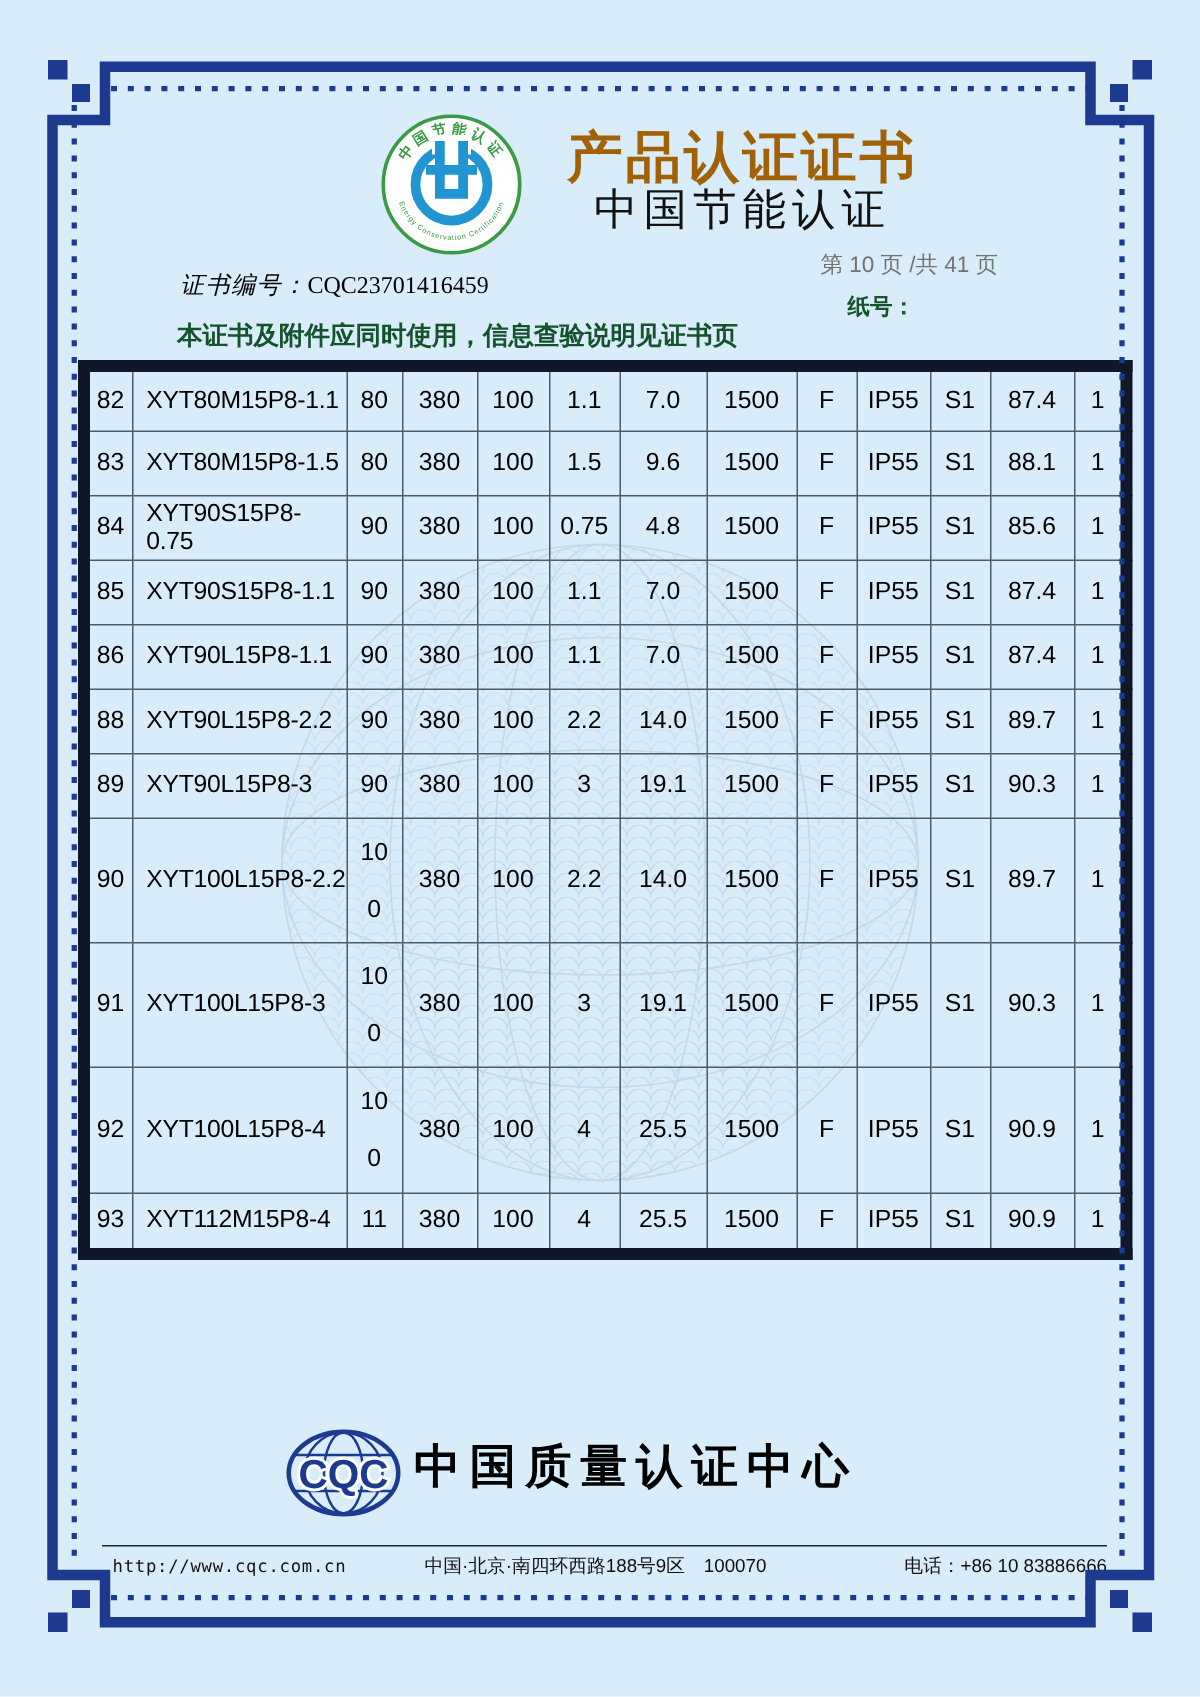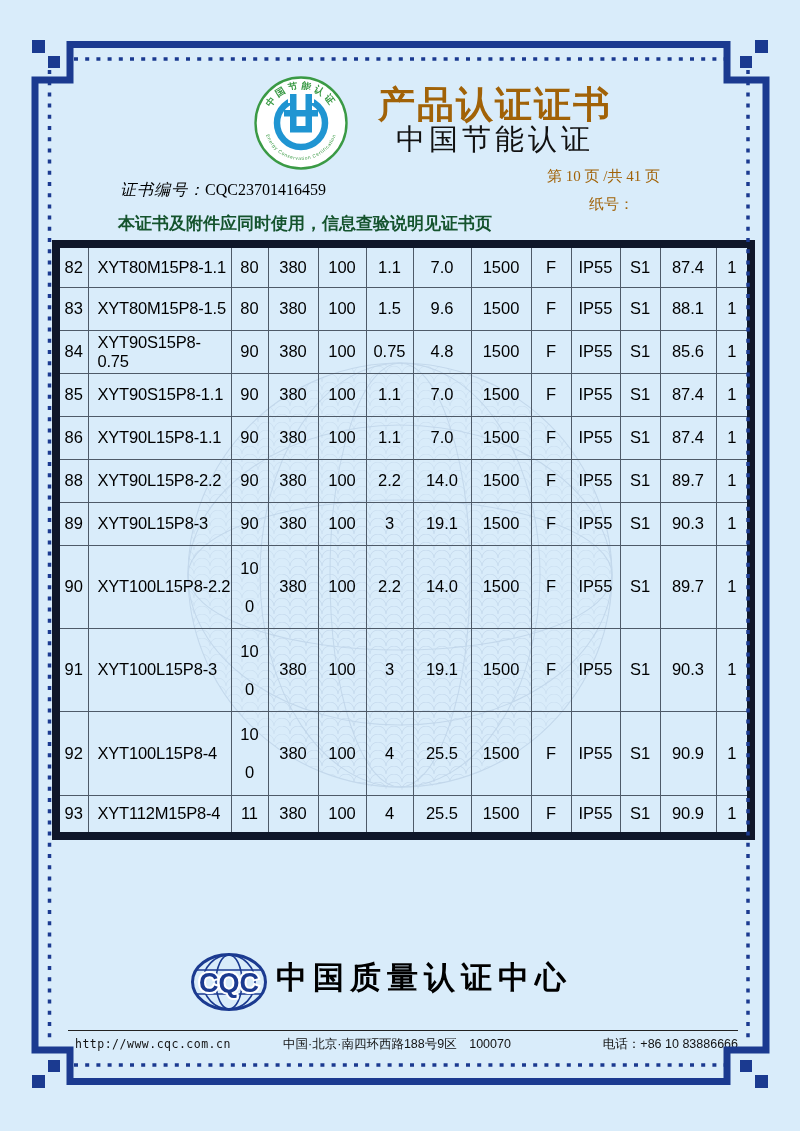--- a/index.html
+++ b/index.html
@@ -13,24 +13,24 @@
 
   
   .badge{position:absolute;left:254px;top:76px;width:94px;height:94px;}
   .title{position:absolute;left:330px;top:80px;width:330px;text-align:center;
          font-size:37px;font-weight:bold;color:#a16207;letter-spacing:2px;}
   .subtitle{position:absolute;left:330px;top:120px;width:330px;text-align:center;
          font-size:29px;font-weight:500;color:#111;letter-spacing:4px;}
   .cert-line{position:absolute;left:120px;top:180px;font-family:"Liberation Serif",serif;
          font-size:16px;color:#000000;}
   .cert-line .kai{font-style:italic;letter-spacing:1px;}
-  .page-info{position:absolute;left:547px;top:167px;font-family:Liberation Serif, serif;
-         font-size:15px;color:#a16207;}
+  .page-info{position:absolute;left:547px;top:167px;font-family:Liberation Sans, sans-serif;
+         font-size:15px;color:#737373;}
   .notice{position:absolute;left:118px;top:212px;font-size:17px;font-weight:bold;color:#14532d;}
-  .paper-no{position:absolute;left:565px;top:195px;font-size:15px;font-weight:normal;color:#a16207;margin-left:24px;}
+  .paper-no{position:absolute;left:565px;top:195px;font-size:15px;font-weight:bold;color:#14532d;}
 
   
   .tbl-wrap{position:absolute;left:52px;top:240px;}
   table{border-collapse:collapse;table-layout:fixed;width:695px;background:transparent;
         border:8px solid #0f172a;}
   td{border:1px solid #4e5a68;font-size:16.5px;color:#000;text-align:center;
      vertical-align:middle;padding:0;white-space:pre-line;overflow:hidden;}
   td.model{text-align:left;padding-left:9px;letter-spacing:-0.2px;}
   td.wrap{line-height:38px;}
 

